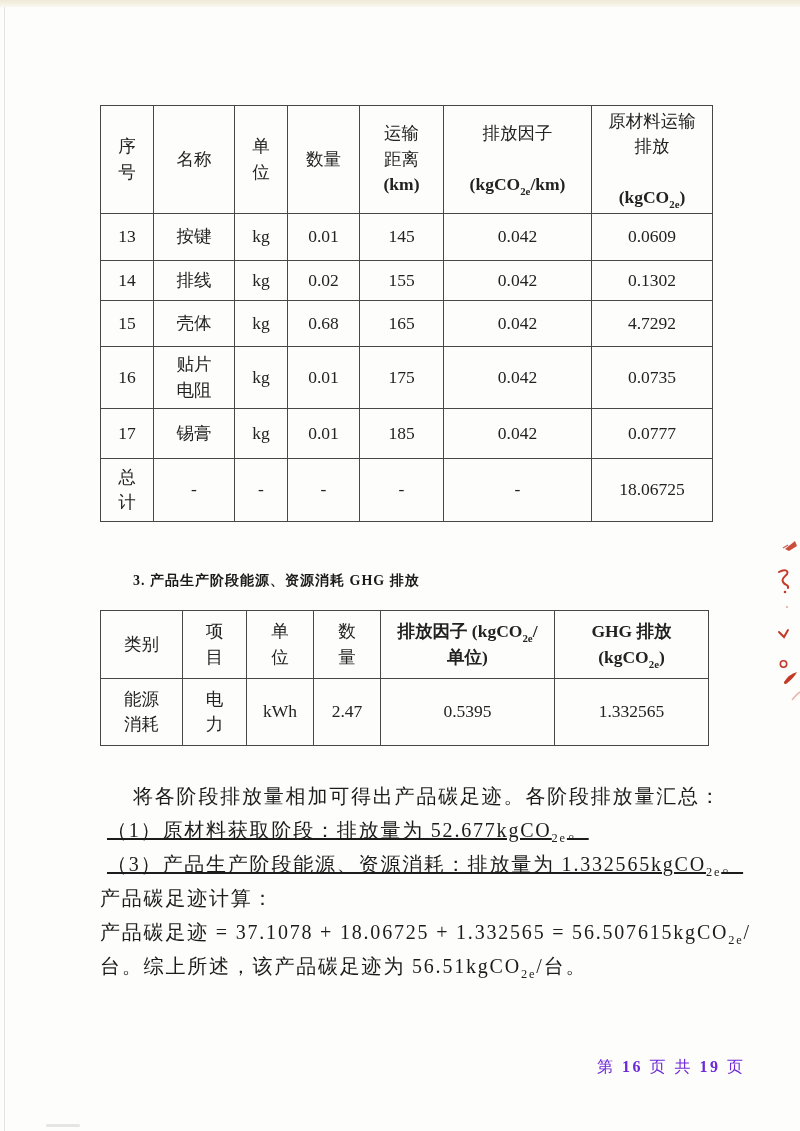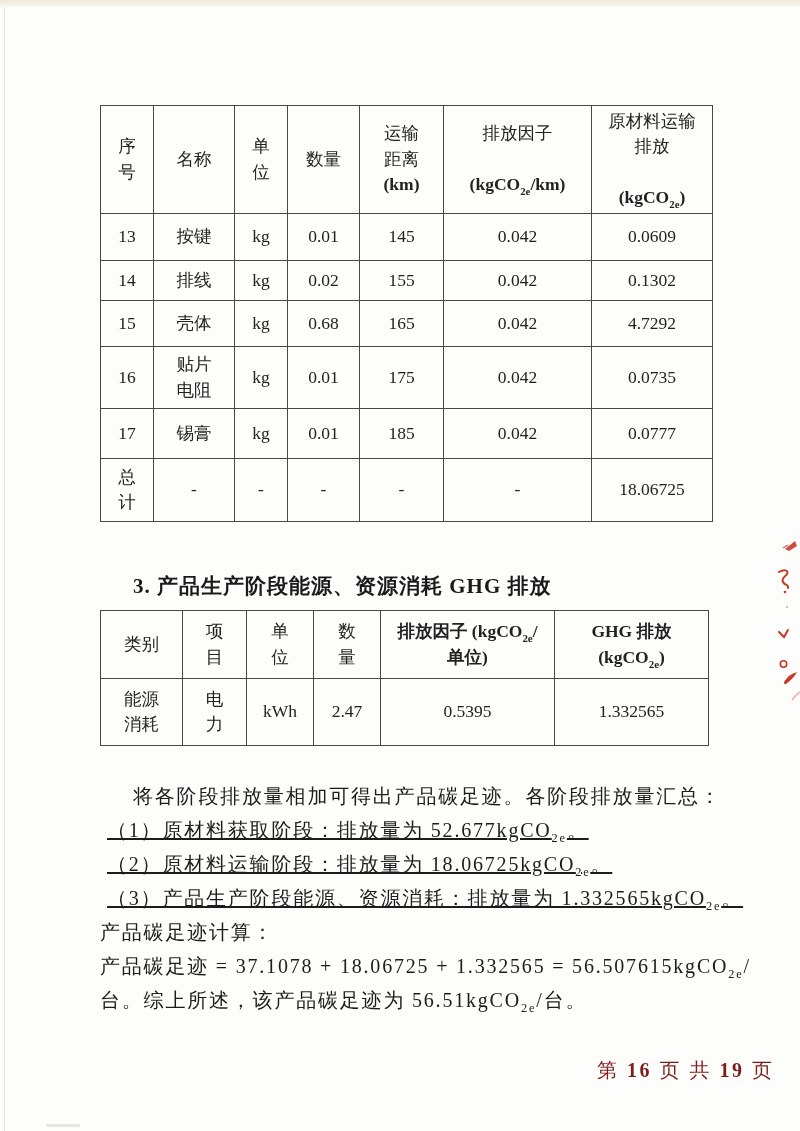--- a/index.html
+++ b/index.html
@@ -26,34 +26,34 @@
   .t1 tbody tr:nth-child(4){height:62px;}
   .t1 tbody tr:nth-child(5){height:50px;}
   .t1 tbody tr:nth-child(6){height:63px;}
   .t2{top:610px;width:608px;}
   .t2 thead tr{height:68px;padding-left:29px;}
   .t2 tbody tr{height:67px;}
 
   .b{font-weight:bold;}
   sub{font-size:.62em;line-height:0;}
 
-  .sec{position:absolute;left:133px;margin:0;font-size:21px;font-weight:bold;
+  .sec{position:absolute;left:133px;margin:0;font-size:14px;font-weight:bold;
     letter-spacing:1px;color:#1a1a1a;white-space:nowrap;}
   .sec3{top:572px;}
   .sec4{top:749px;}
 
   .paras{position:absolute;left:100px;top:779px;width:620px;
     font-size:20px;line-height:34px;letter-spacing:1.8px;color:#1c1c1c;}
   .para{white-space:nowrap;}
   .para.indent-2{text-indent:33px;}
   .para.indent-1{text-indent:7px;text-decoration:underline;}
   .para.indent-0{text-indent:0;}
 
-  .page-footer{position:absolute;left:597px;top:1057px;font-size:20px;
-    letter-spacing:2.5px;color:#7f1d1d;white-space:nowrap;}
+  .page-footer{position:absolute;left:597px;top:1057px;font-size:16px;
+    letter-spacing:2.5px;color:#6d28d9;white-space:nowrap;}
 
   .redmarks{position:absolute;left:745px;top:525px;width:55px;height:190px;}
 </style>
 </head>
 <body>
 
 <div class="page">
   <div class="scan-top"></div>
   <div class="scan-left"></div>
 
@@ -166,21 +166,20 @@
           <td><span><span>0.5395</span></span></td>
           <td><span><span>1.332565</span></span></td>
         </tr>
       </tbody>
   </table>
 
 
   <div class="paras">
       <div class="para indent-2"><span><span>将各阶段排放量相加可得出产品碳足迹。各阶段排放量汇总：</span></span></div>
       <div class="para indent-1"><span><span>（1）原材料获取阶段：排放量为 52.677kgCO</span><sub>2e</sub><span>。</span></span></div>
-      <div class="para indent-1"><span><span>（2）原材料运输阶段：排放量为 18.06725kgCO</span><sub>2e</sub><span>。</span></span></div>
       <div class="para indent-1"><span><span>（3）产品生产阶段能源、资源消耗：排放量为 1.332565kgCO</span><sub>2e</sub><span>。</span></span></div>
       <div class="para indent-0"><span><span>产品碳足迹计算：</span></span></div>
       <div class="para indent-0"><span><span>产品碳足迹 = 37.1078 + 18.06725 + 1.332565 = 56.507615kgCO</span><sub>2e</sub><span>/</span></span></div>
       <div class="para indent-0"><span><span>台。综上所述，该产品碳足迹为 56.51kgCO</span><sub>2e</sub><span>/台。</span></span></div>
     </div>
 
   <div class="page-footer"><span><span>第 </span></span><span class="b"><span>16</span></span><span><span> 页 共 </span></span><span class="b"><span>19</span></span><span><span> 页</span></span></div>
 
   <svg class="redmarks" viewBox="0 0 55 190" aria-hidden="true">
     <path d="M40,24 L50,16 L52,21 L44,26 Z" fill="#c43a28" opacity="0.9"></path>

